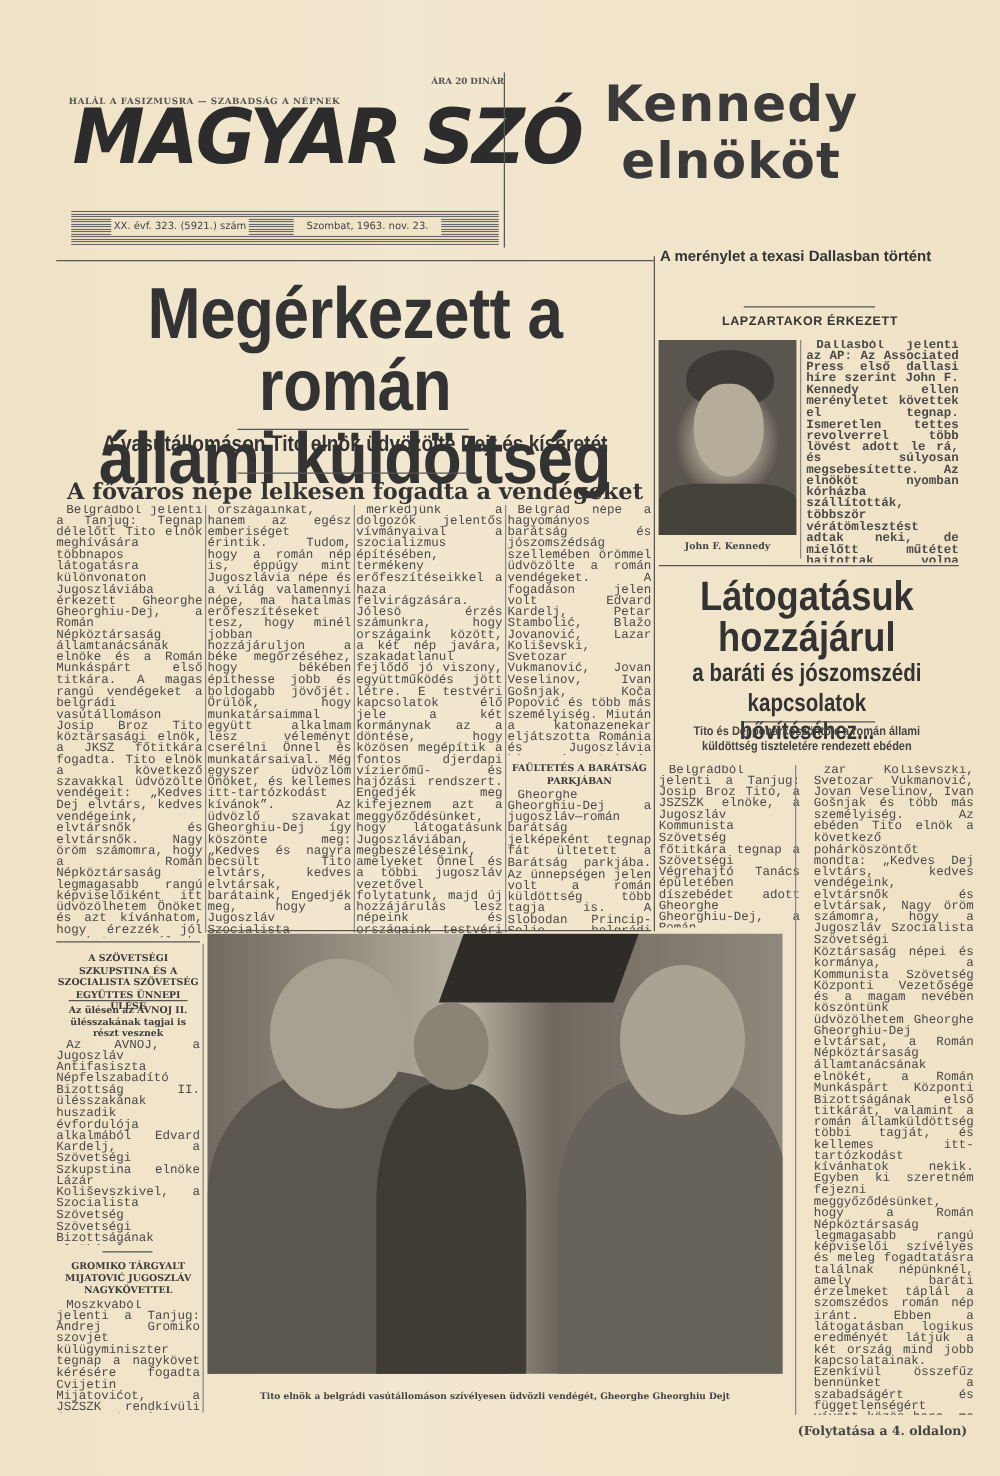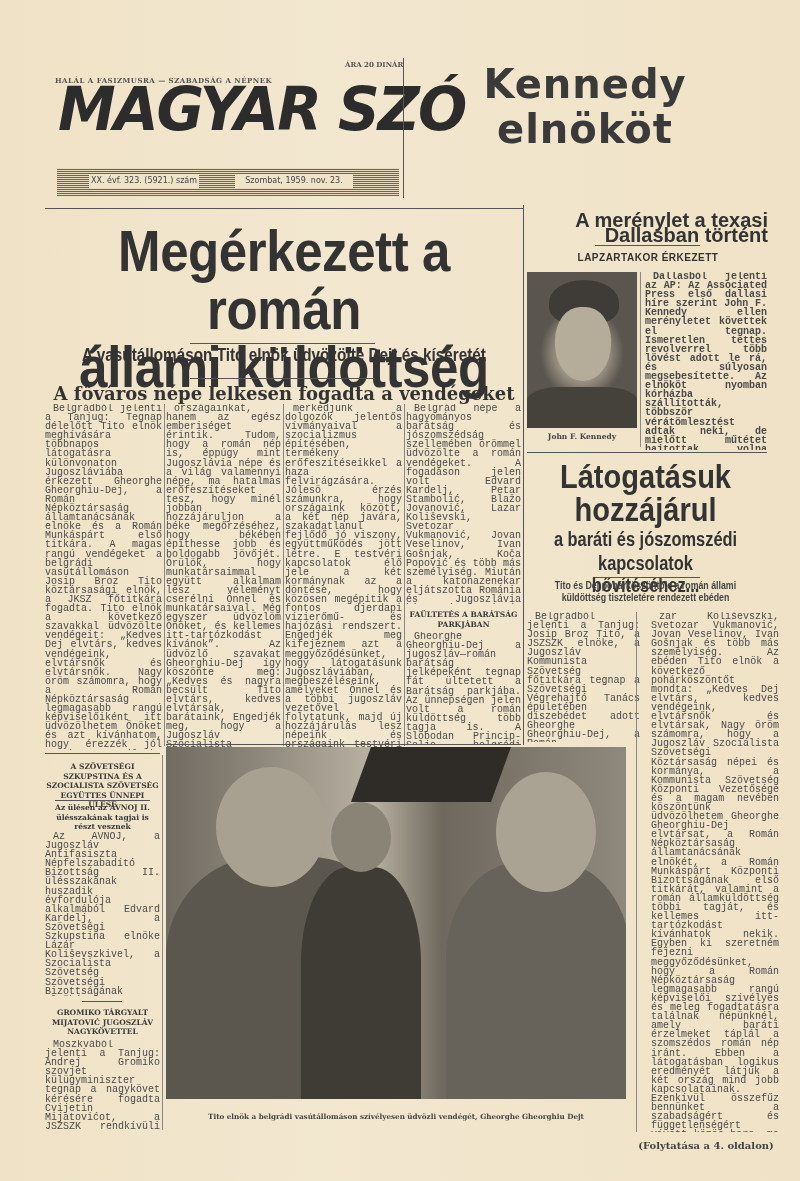--- a/index.html
+++ b/index.html
@@ -13,21 +13,21 @@
   .dateband .box { position:absolute; top:6px; height:14px; background:#efe3c8; font-family:"DejaVu Sans", sans-serif; font-size:8px; color:#444; line-height:14px; text-align:center; }
   .vrule { position:absolute; width:1px; background:#555; }
   .hrule { position:absolute; height:1px; background:#555; }
   .kennedy-head { left:410px; top:62px; width:350px; font-family:"DejaVu Sans", sans-serif; font-weight:900; font-size:40px; line-height:45px; text-align:center; color:#3a3a3a; letter-spacing:1px; }
   .main-head { left:45px; top:222px; width:478px; font-family:"Liberation Sans", sans-serif; font-weight:bold; font-size:58px; line-height:58px; text-align:center; color:#333; transform:scaleX(0.88); transform-origin:center top; letter-spacing:-0.5px; }
   .sub1 { left:45px; top:345px; width:478px; text-align:center; font-family:"Liberation Sans", sans-serif; font-weight:bold; font-size:18px; color:#333; transform:scaleX(0.85); }
   .sub2 { left:45px; top:383px; width:478px; text-align:center; font-family:"DejaVu Serif", serif; font-weight:bold; font-size:18px; color:#333; }
   .col { position:absolute; font-size:10px; line-height:9.1px; text-align:justify; color:#4a4a4a; font-family:Liberation Mono, monospace; overflow:hidden; }
   .col p { margin:0; text-indent:8px; }
   .smallhead { position:absolute; text-align:center; font-family:"DejaVu Serif", serif; font-weight:bold; font-size:7.5px; line-height:9.5px; color:#3a3a3a; }
-  .dallas-head { left:528px; top:213px; width:240px; text-align:right; font-family:"Liberation Sans", sans-serif; font-weight:bold; font-size:20px; line-height:15px; color:#333; }
+  .dallas-head { left:528px; top:198px; width:240px; text-align:left; font-family:"Liberation Sans", sans-serif; font-weight:bold; font-size:12px; line-height:15px; color:#333; }
   .lapzartakor { left:528px; top:252px; width:240px; text-align:center; font-family:"Liberation Sans", sans-serif; font-weight:bold; font-size:10px; color:#333; letter-spacing:0.5px; }
   .photo { position:absolute; overflow:hidden; }
   .jfk-photo { left:527px; top:272px; width:110px; height:156px; background:radial-gradient(ellipse 38% 30% at 50% 52%, #c9c0ae 0%, #9a9284 60%, #5a554e 100%), #5a554e; }
   .jfk-photo .hair { position:absolute; left:22px; top:8px; width:70px; height:45px; border-radius:50% 50% 40% 40%; background:#3f3b36; }
   .jfk-photo .face { position:absolute; left:28px; top:35px; width:56px; height:74px; border-radius:45% 45% 50% 50%; background:#b5ac9a; }
   .jfk-photo .suit { position:absolute; left:0; top:115px; width:110px; height:45px; background:#45413b; border-radius:30% 30% 0 0; }
   .jfk-caption { left:527px; top:432px; width:110px; text-align:center; font-size:7.5px; font-weight:bold; color:#444; }
   .lat-head { left:523px; top:460px; width:245px; text-align:center; font-family:"Liberation Sans", sans-serif; font-weight:bold; color:#333; }
   .lat-head .l1 { font-size:33px; line-height:33px; transform:scaleX(0.88); }
   .lat-head .l2 { font-size:20px; line-height:22px; transform:scaleX(0.82); margin-top:2px; }
@@ -46,21 +46,21 @@
 </head>
 <body>
 
 <div class="page">
 
   <div class="abs top-motto">HALÁL A FASIZMUSRA — SZABADSÁG A NÉPNEK</div>
   <div class="abs price">ÁRA 20 DINÁR</div>
   <div class="abs masthead">MAGYAR SZÓ</div>
   <div class="abs dateband">
     <div class="box" style="left:32px;width:110px;">XX. évf. 323. (5921.) szám</div>
-    <div class="box" style="left:178px;width:118px;">Szombat, 1959. nov. 23.</div>
+    <div class="box" style="left:178px;width:118px;">Szombat, 1963. nov. 23.</div>
   </div>
   <div class="vrule" style="left:403px;top:58px;height:140px;"></div>
 
   <div class="abs kennedy-head">
     <div>Kennedy</div>
     <div>elnököt</div>
   </div>
 
   <div class="hrule" style="left:45px;top:208px;width:478px;"></div>
   <div class="vrule" style="left:523px;top:205px;height:540px;"></div>

